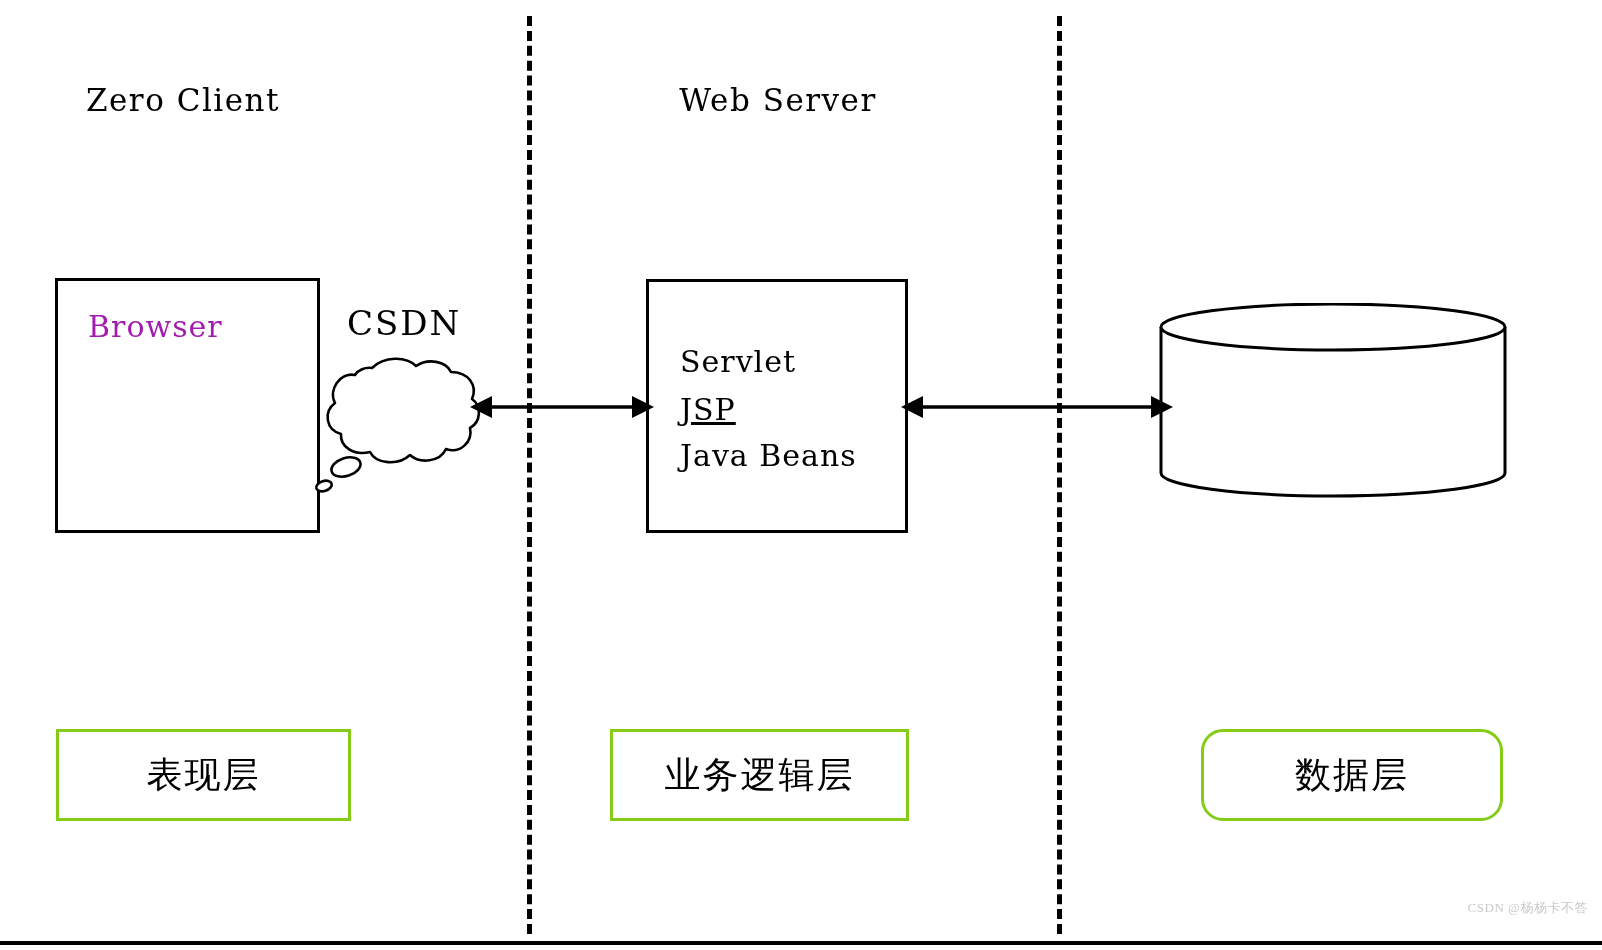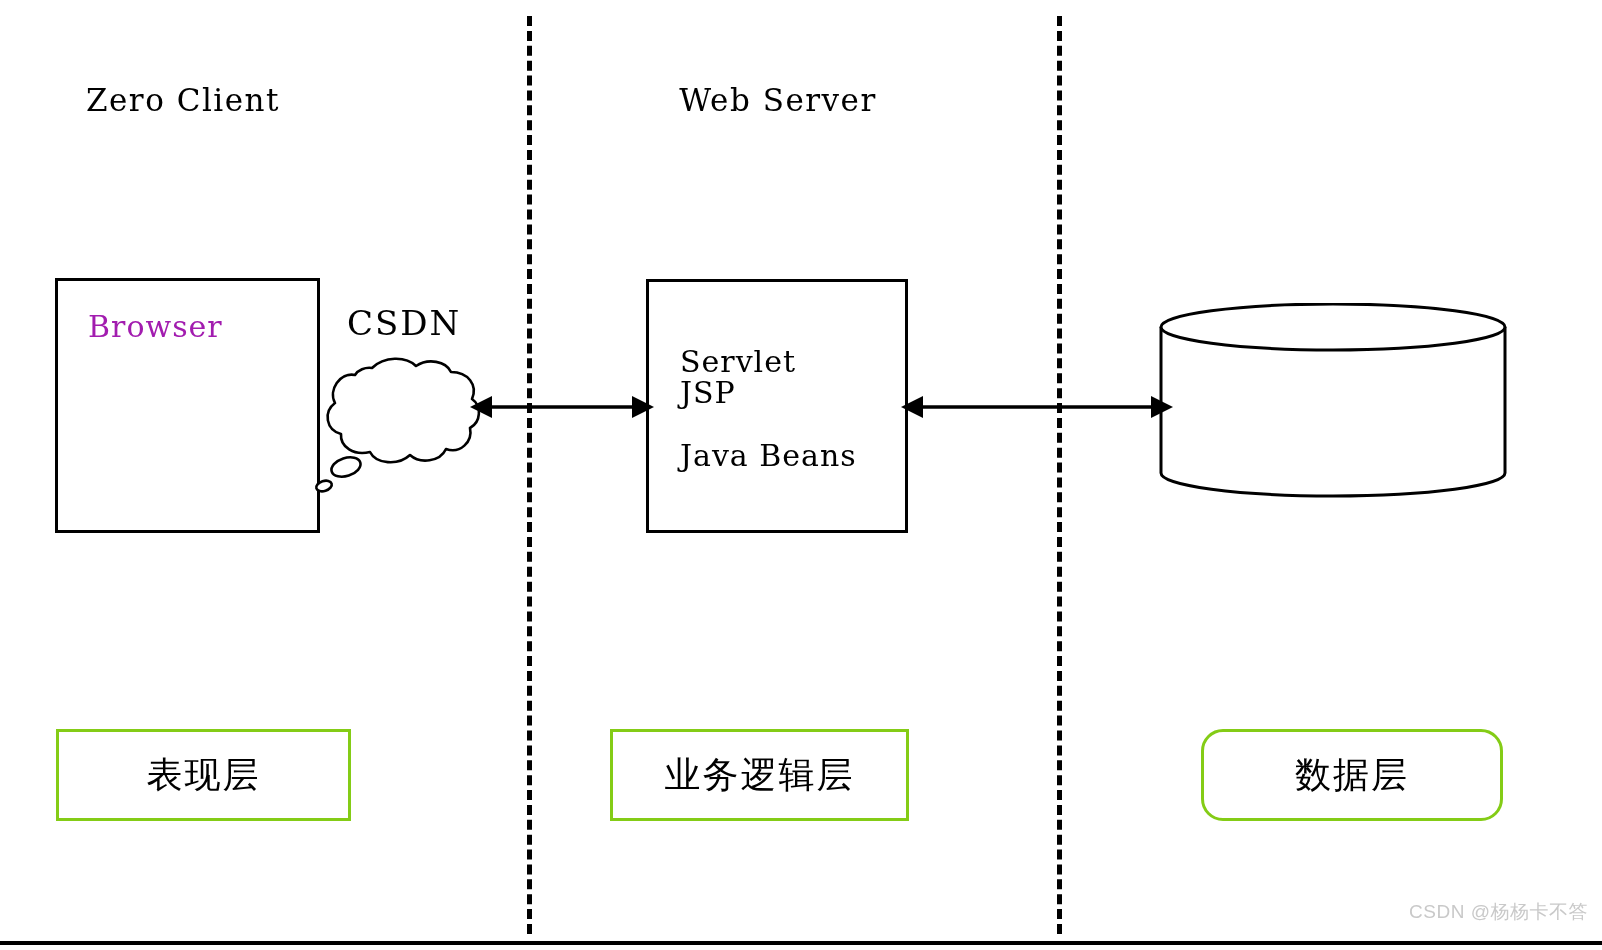--- a/index.html
+++ b/index.html
@@ -83,21 +83,21 @@
   .ws-line {
     position: absolute;
     left: 31px;
     font-family: "DejaVu Serif", "Liberation Serif", serif;
     font-size: 30px;
     letter-spacing: 1px;
     white-space: nowrap;
     color: #000;
   }
   #ws-line-0 { top: 30px; margin-top: 32px;  }
-  #ws-line-1 { top: 93px;  }
+  #ws-line-1 { top: 110px; text-decoration: underline;  }
   #ws-line-2 { top: 156px; }
 
   
   #label-http {
     position: absolute;
     left: 347px;
     top: 303px;
     font-family: "DejaVu Serif", "Liberation Serif", serif;
     font-size: 34px;
     letter-spacing: 2px;
@@ -149,22 +149,22 @@
     color: #000000;
     white-space: nowrap;
     line-height: 1;
   }
 
   
   #watermark {
     position: absolute;
     right: 14px;
     top: 899px;
-    font-family: Liberation Sans, sans-serif;
-    font-size: 19px;
+    font-family: Liberation Serif, serif;
+    font-size: 13px;
     color: #c9c9c9;
     white-space: nowrap;
     letter-spacing: 0.5px;
   }
 </style>
 </head>
 <body>
 
 <div id="canvas">
 

